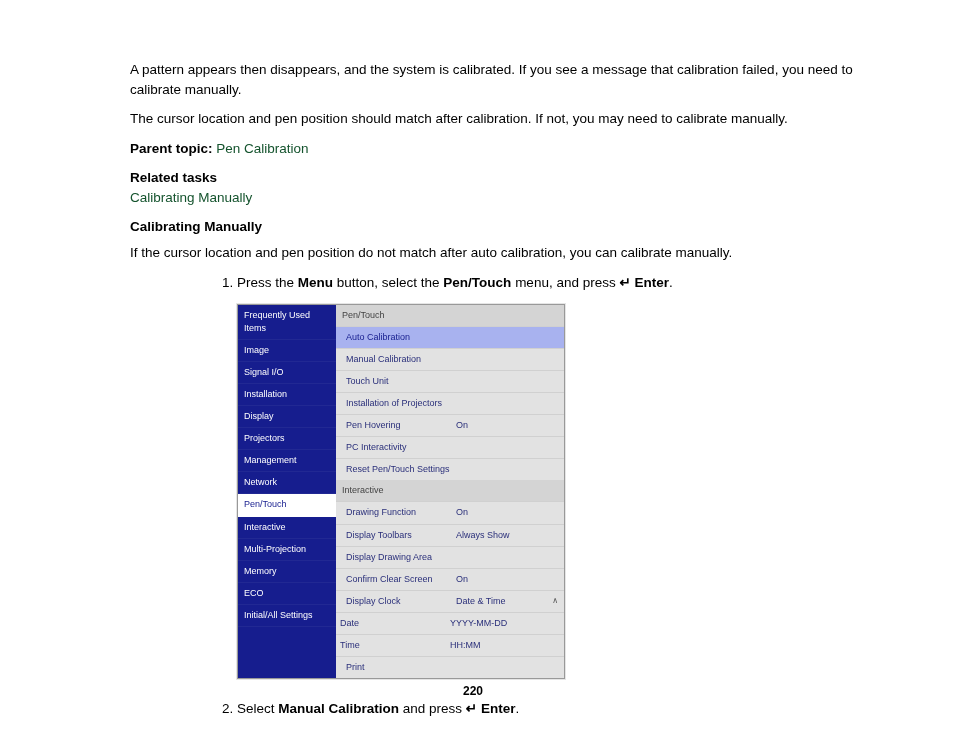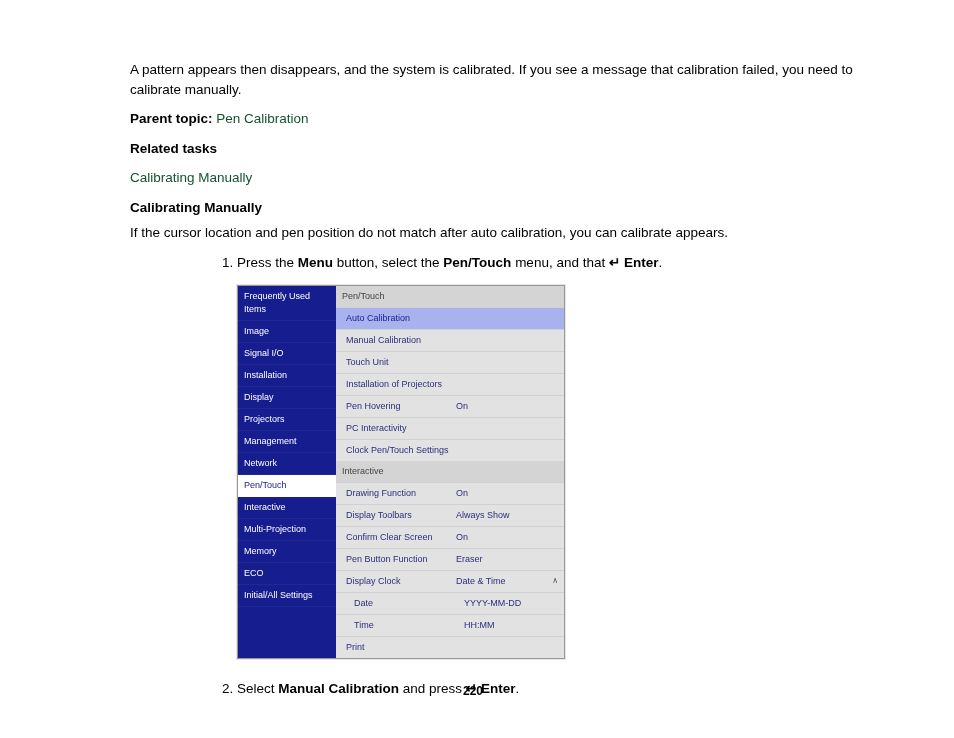--- a/index.html
+++ b/index.html
@@ -91,21 +91,21 @@
     color: #161d8e;
   }
   .menu-right .ritem .label {
     flex: 0 0 110px;
   }
   .menu-right .ritem .value {
     flex: 1;
     color: #2a2f7a;
   }
   .menu-right .sub {
-    padding-left: 18px;
+    padding-left: 4px;
   }
   .caret {
     font-size: 8px;
     color: #555;
   }
   .page-number {
     position: absolute;
     bottom: 38px;
     width: 946px;
     left: 0;
@@ -114,40 +114,41 @@
     font-size: 12px;
   }
 </style>
 </head>
 <body>
 
 <div class="page">
 
   <p class="para indent2">A pattern appears then disappears, and the system is calibrated. If you see a message that calibration failed, you need to calibrate manually.</p>
 
+  <p class="para indent1">The cursor location and pen position should match after calibration. If not, you may need to calibrate manually.</p>
 
   <p class="para indent1">
     <span class="bold">Parent topic:</span>
     <a href="#" class="link">Pen Calibration</a>
   </p>
 
-  <p class="para indent1" style="margin-bottom:10px;">
+  <p class="para indent1" style="margin-bottom:0;">
     <span class="bold">Related tasks</span>
   </p>
   <p class="para indent1">
     <a href="#" class="link">Calibrating Manually</a>
   </p>
 
   <div class="heading">Calibrating Manually</div>
 
-  <p class="para indent1">If the cursor location and pen position do not match after auto calibration, you can calibrate appears.</p>
+  <p class="para indent1">If the cursor location and pen position do not match after auto calibration, you can calibrate manually.</p>
 
   <ol class="steps">
     <li>
-      <span>Press the </span><span class="bold">Menu</span><span> button, select the </span><span class="bold">Pen/Touch</span><span> menu, and that </span><span class="enter-icon">↵</span> <span class="bold">Enter</span><span>.</span>
+      <span>Press the </span><span class="bold">Menu</span><span> button, select the </span><span class="bold">Pen/Touch</span><span> menu, and press </span><span class="enter-icon">↵</span> <span class="bold">Enter</span><span>.</span>
 
       <div class="menu-screenshot">
         <div class="menu-left" id="menu-left">
             <div class="mitem">Frequently Used Items</div>
             <div class="mitem">Image</div>
             <div class="mitem">Signal I/O</div>
             <div class="mitem">Installation</div>
             <div class="mitem">Display</div>
             <div class="mitem">Projectors</div>
             <div class="mitem">Management</div>
@@ -179,39 +180,39 @@
             </div>
             <div class="ritem">
               <div class="label">Pen Hovering</div>
               <div class="value">On</div>
             </div>
             <div class="ritem">
               <div class="label">PC Interactivity</div>
               <div class="value"></div>
             </div>
             <div class="ritem">
-              <div class="label">Clock Pen/Touch Settings</div>
+              <div class="label">Reset Pen/Touch Settings</div>
               <div class="value"></div>
             </div>
             <div class="section-title">Interactive</div>
             <div class="ritem">
               <div class="label">Drawing Function</div>
               <div class="value">On</div>
             </div>
             <div class="ritem">
               <div class="label">Display Toolbars</div>
               <div class="value">Always Show</div>
             </div>
             <div class="ritem">
+              <div class="label">Display Drawing Area</div>
+              <div class="value"></div>
+            </div>
+            <div class="ritem">
               <div class="label">Confirm Clear Screen</div>
               <div class="value">On</div>
-            </div>
-            <div class="ritem">
-              <div class="label">Pen Button Function</div>
-              <div class="value">Eraser</div>
             </div>
             <div class="ritem">
               <div class="label">Display Clock</div>
               <div class="value">Date &amp; Time</div>
               <div class="caret">∧</div>
             </div>
             <div class="ritem sub">
               <div class="label">Date</div>
               <div class="value">YYYY-MM-DD</div>
             </div>

